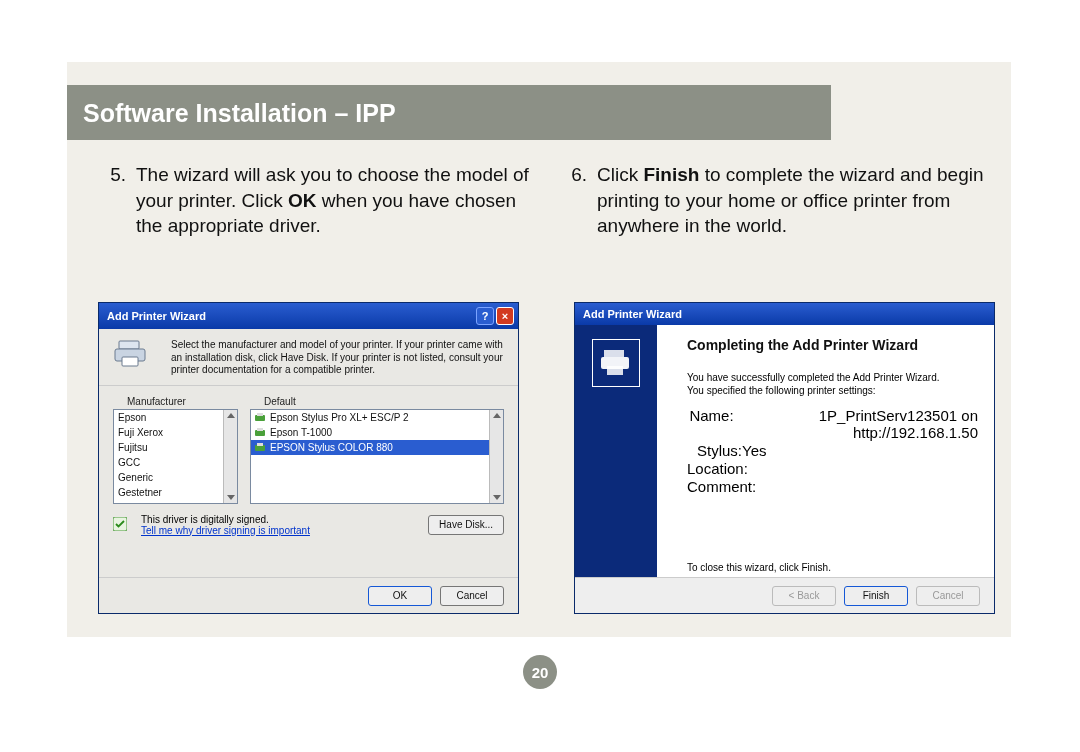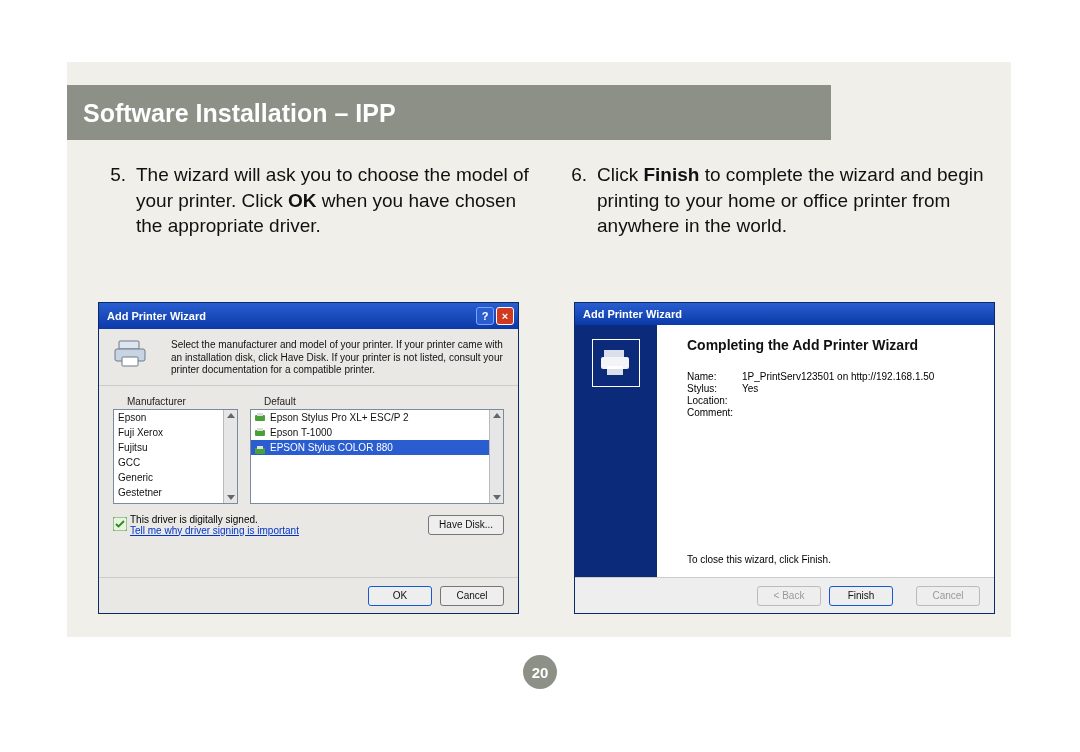--- a/index.html
+++ b/index.html
@@ -122,55 +122,55 @@
     padding: 0 4px;
     font-size: 10px;
     line-height: 15px;
     color: #111;
     display: flex; align-items: center; gap: 3px;
   }
   .lst .row .g-icon {
     width: 12px; height: 10px;
     display: inline-block;
   }
-  .lst .row.sel { background: #2a5dd0; color: #fff; align-items: flex-end; }
+  .lst .row.sel { background: #2a5dd0; color: #fff; }
   .lst .sb {
     position: absolute; right: 0; top: 0; bottom: 0; width: 14px;
     background: #e6e6e6; border-left: 1px solid #bbb;
   }
   .lst .sb:before, .lst .sb:after {
     content: ""; position: absolute; left: 3px; width: 0; height: 0;
     border-left: 4px solid transparent; border-right: 4px solid transparent;
   }
   .lst .sb:before { top: 3px; border-bottom: 5px solid #666; }
   .lst .sb:after { bottom: 3px; border-top: 5px solid #666; }
 
   .a-sig {
     padding: 6px 14px 2px 14px;
     display: flex;
     align-items: center;
-    gap: 3px;
+    gap: 14px;
   }
   .a-sig .txt { display: flex; flex-direction: column; font-size: 10px; }
   .a-sig .link { color: #0033cc; text-decoration: underline; }
   .a-sig .sp2 { flex: 1; }
 
   .wbtn {
     height: 20px;
     min-width: 64px;
     background: #eeeeee;
     border: 1px solid #767676;
     border-radius: 3px;
     font-size: 10px;
     padding: 0 10px;
     display: inline-flex; align-items: center; justify-content: center;
     color: #111;
   }
   .wbtn.primary { border: 1.5px solid #1558d6; }
-  .wbtn.disabled { color: #999; border-color: #bbb; margin-left: 15px; }
+  .wbtn.disabled { color: #999; border-color: #bbb; }
 
   .a-bot {
     margin-top: auto;
     height: 36px;
     border-top: 1px solid #ccc;
     display: flex;
     align-items: center;
     justify-content: flex-end;
     gap: 8px;
     padding: 0 14px;
@@ -195,24 +195,24 @@
     font-size: 11px;
     font-weight: bold;
     display: flex; align-items: center;
   }
   .b-body { flex: 1; display: flex; gap: 14px; }
   .b-side { width: 82px; background: #0b2a7a; display: flex; align-items: flex-start; justify-content: center; padding-top: 14px; }
   .b-side .cube { width: 48px; height: 48px; border: 1.5px solid #fff; display:flex;align-items:center;justify-content:center;}
   .b-main { flex: 1; padding: 12px 16px 0 16px; display: flex; flex-direction: column; }
   .b-title { font-size: 14px; font-weight: bold; color: #111; line-height: 1.25; margin-bottom: 16px; }
   .b-msg { font-size: 10px; line-height: 1.3; margin-bottom: 10px; }
-  .b-props { font-size: 10px; }
+  .b-props { font-size: 15px; text-align: right; }
   .b-props .pr { display: flex; margin-bottom: 1px; }
   .b-props .pn { width: 55px; }
-  .b-close { margin-top: auto; font-size: 10px; padding-bottom: 12px; }
+  .b-close { margin-top: auto; font-size: 10px; padding-bottom: 4px; }
 
   .b-bot {
     height: 36px;
     background: #eee;
     border-top: 1px solid #ccc;
     display: flex;
     align-items: center;
     justify-content: flex-end;
     gap: 8px;
     padding: 0 14px;
@@ -345,20 +345,24 @@
         <div class="cube">
           <svg width="34" height="34" viewBox="0 0 34 34">
               <rect x="5" y="4" width="20" height="7" fill="#fff" opacity="0.85"></rect>
               <rect x="2" y="11" width="28" height="12" rx="2" fill="#fff" opacity="0.95"></rect>
               <rect x="8" y="20" width="16" height="9" fill="#fff" opacity="0.85"></rect>
             </svg>
         </div>
       </div>
       <div class="b-main">
         <div class="b-title">Completing the Add Printer Wizard</div>
+        <div class="b-msg">
+          <span>You have successfully completed the Add Printer Wizard.</span><br>
+          <span>You specified the following printer settings:</span>
+        </div>
         <div class="b-props" id="b-props">
             <div class="pr">
               <span class="pn">Name:</span>
               <span>1P_PrintServ123501 on http://192.168.1.50</span>
             </div>
             <div class="pr">
               <span class="pn">Stylus:</span>
               <span>Yes</span>
             </div>
             <div class="pr">

